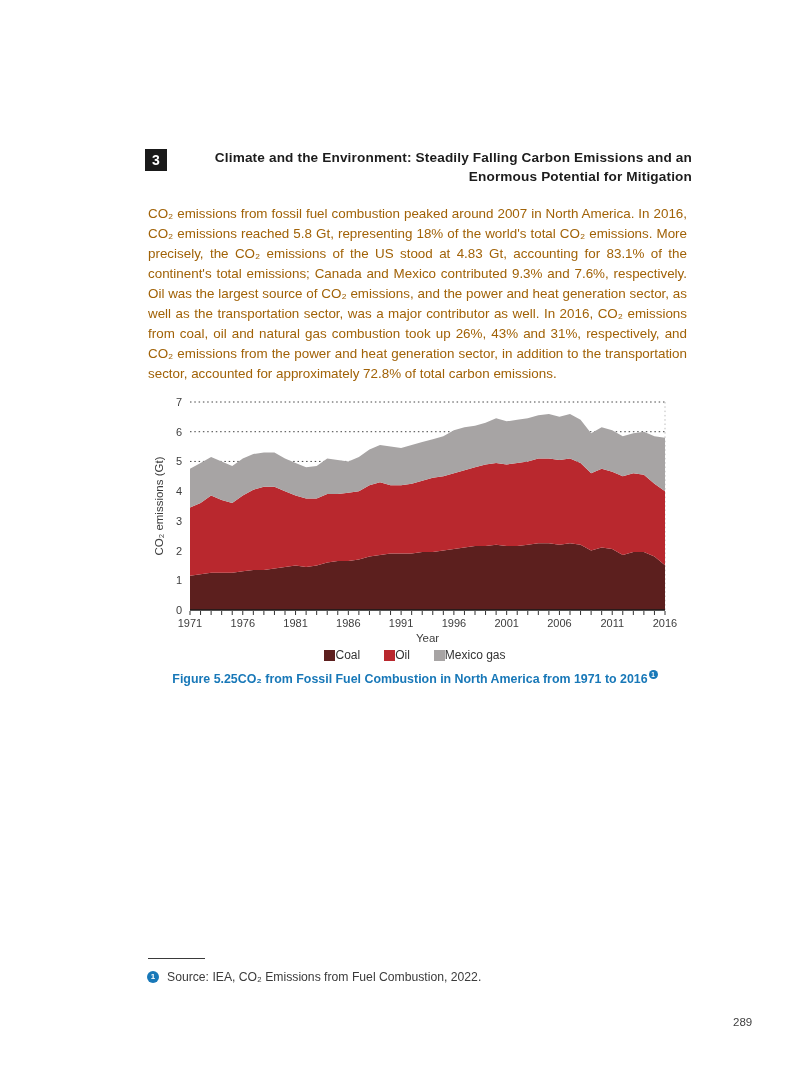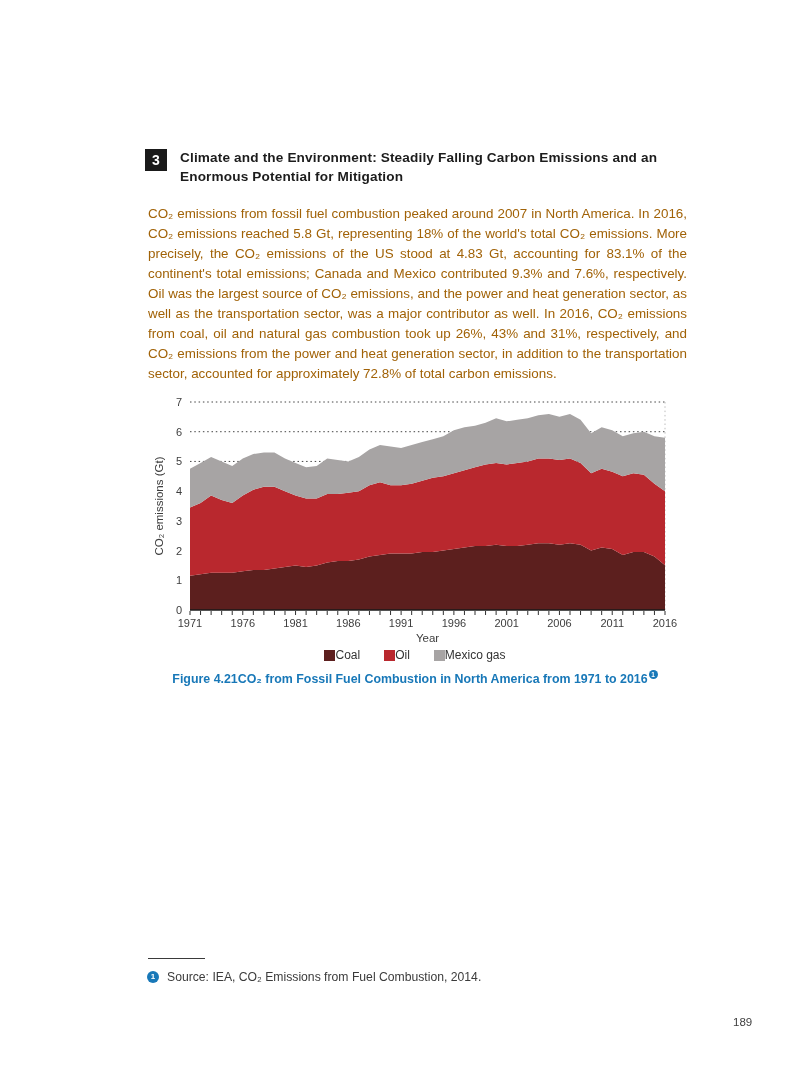--- a/index.html
+++ b/index.html
@@ -8,21 +8,21 @@
     position:relative; width:793px; height:1077px; background:#ffffff;
     font-family:"Liberation Sans", sans-serif; overflow:hidden; margin:0 auto;
   }
   .section-heading { position:absolute; top:148px; left:145px; width:545px; }
   .section-number {
     position:absolute; left:0; top:1px; width:22px; height:22px; background:#1a1a1a;
     color:#ffffff; font-weight:bold; font-size:14px; text-align:center; line-height:22px;
   }
   .section-title {
     position:absolute; left:35px; top:0; width:512px; color:#1c1c1c;
-    font-size:13.6px; font-weight:bold; line-height:19px; letter-spacing:0.15px;
+    font-size:13.6px; font-weight:bold; line-height:19px; letter-spacing:0.15px;text-align:right;
   }
   .body-text {
     position:absolute; top:204px; left:148px; width:539px;
     font-size:13.4px; line-height:20px; color:#a16207; text-align:justify;
   }
   .chart-svg { position:absolute; top:392px; left:150px; }
   .legend {
     position:absolute; top:648px; left:150px; width:530px;
     display:flex; justify-content:center; align-items:center; gap:24px;
     font-size:12px; color:#333;
@@ -155,24 +155,24 @@
       <span class="swatch" style="background: rgb(185, 40, 46);"></span>
       <span>Oil</span>
     </span>
     <span class="legend-item">
       <span class="swatch" style="background: rgb(167, 164, 164);"></span>
       <span>Mexico gas</span>
     </span>
   </div>
 
   <div class="caption">
-    <span class="cap-label">Figure 4.21</span><span class="cap-title">CO₂ from Fossil Fuel Combustion in North America from 1971 to 2016</span><span class="fn-dot">1</span>
+    <span class="cap-label">Figure 5.25</span><span class="cap-title">CO₂ from Fossil Fuel Combustion in North America from 1971 to 2016</span><span class="fn-dot">1</span>
   </div>
 
   <div class="footnote-rule"></div>
   <div class="footnote-line">
     <span class="fn-dot">1</span>
-    <span>Source: IEA, CO₂ Emissions from Fuel Combustion, 2014.</span>
+    <span>Source: IEA, CO₂ Emissions from Fuel Combustion, 2022.</span>
   </div>
 
-  <div class="page-number">189</div>
+  <div class="page-number">289</div>
 
 </div>
 
 </body></html>

